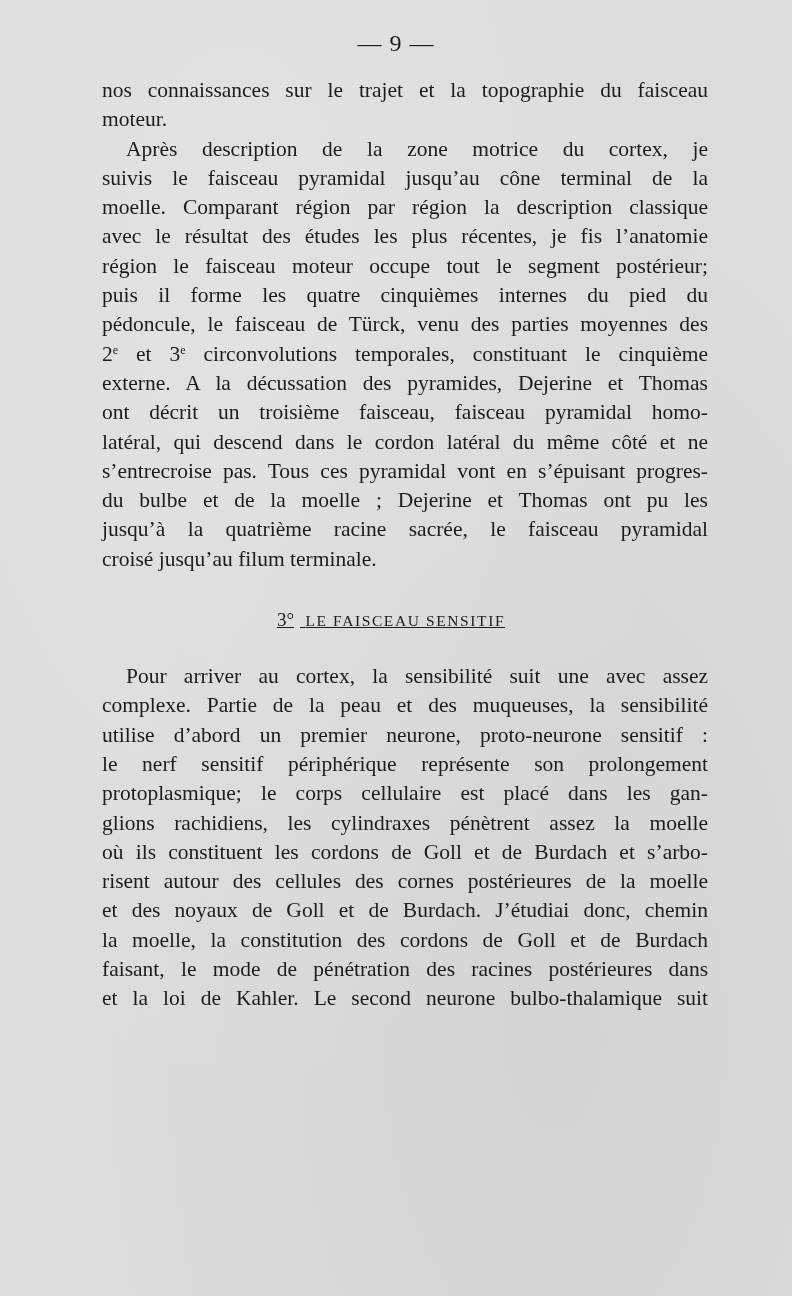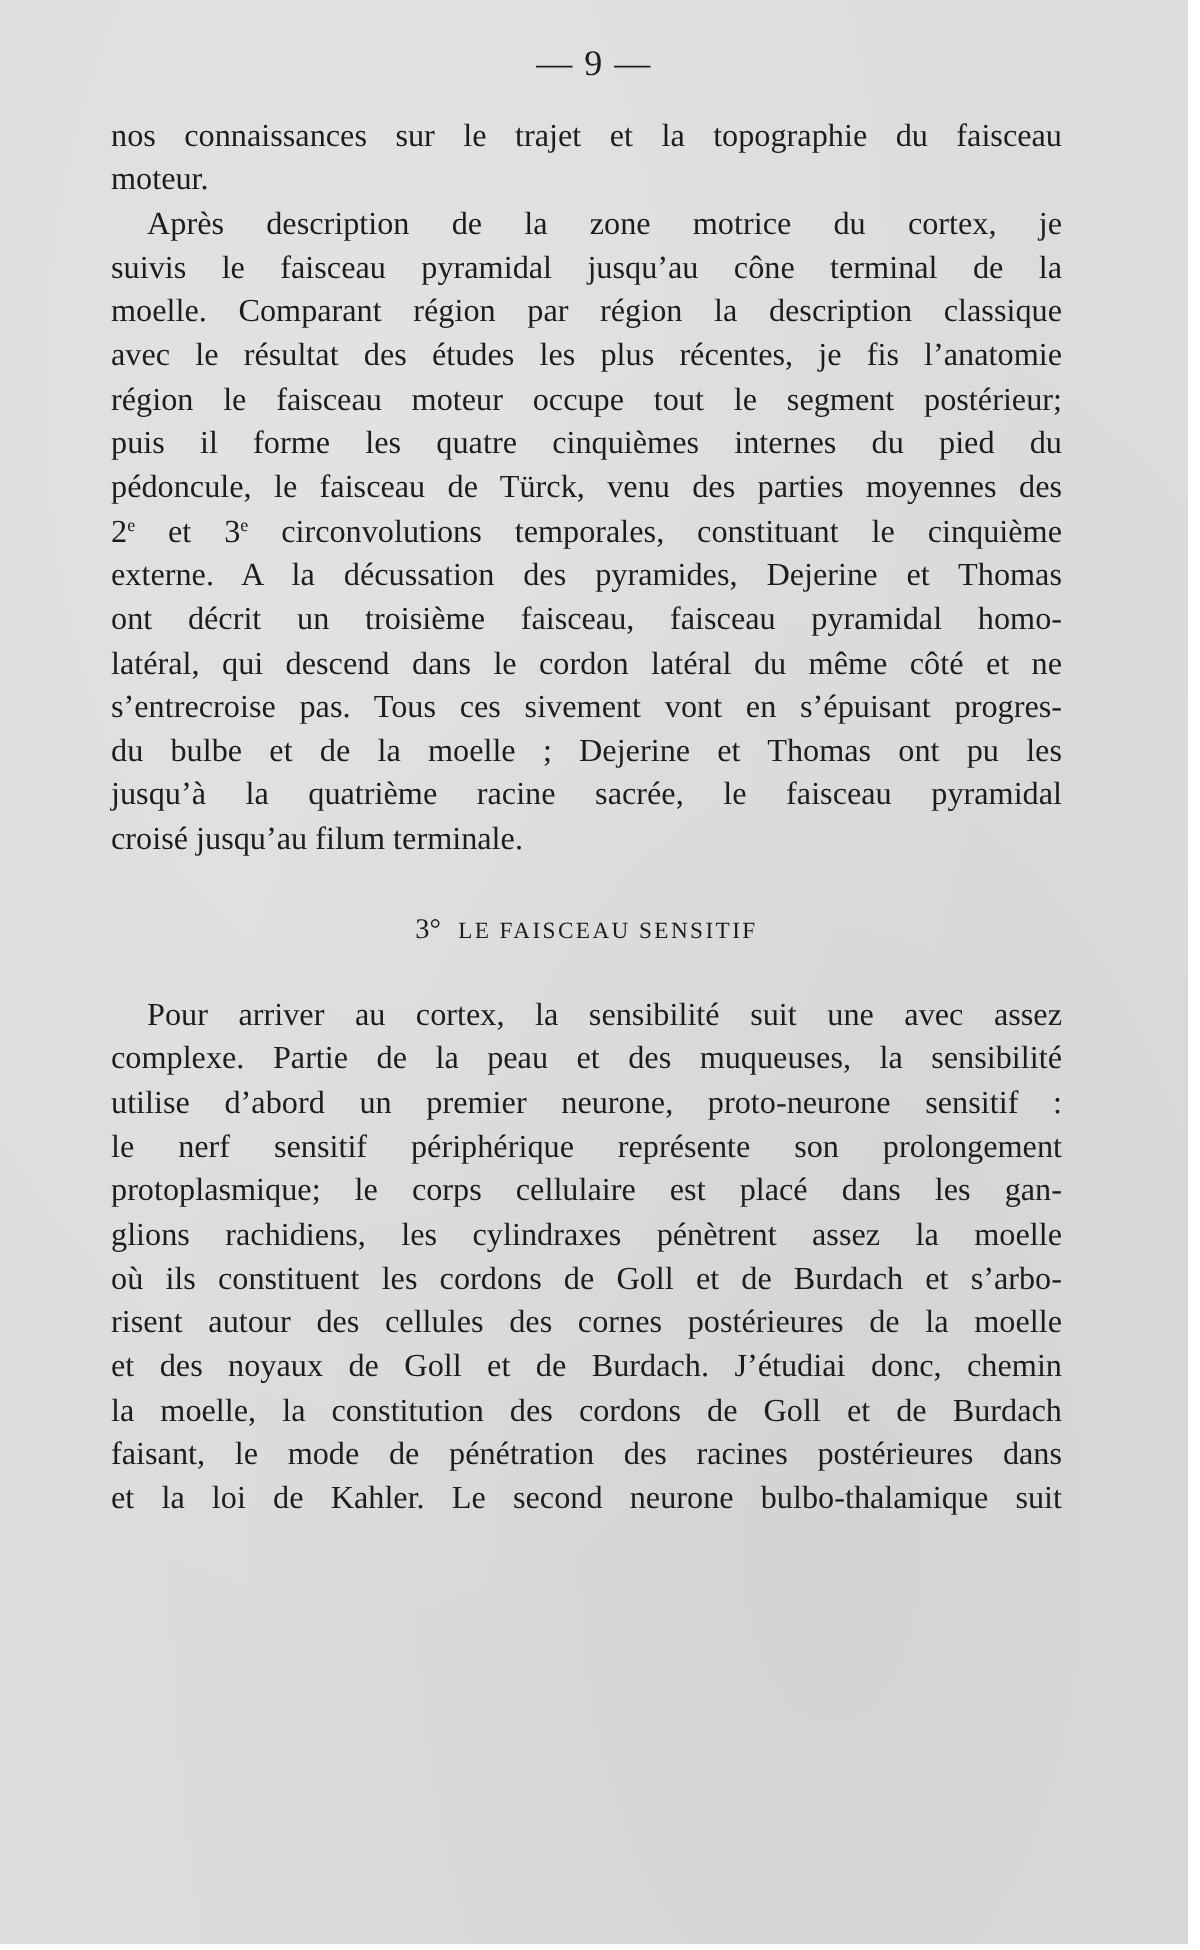--- a/index.html
+++ b/index.html
@@ -50,35 +50,37 @@
     .para {
       margin: 0;
       text-align: justify;
     }
     .para .line {
       display: block;
       text-align: justify;
       text-align-last: justify;
       white-space: nowrap;
       overflow: visible;
+      margin-left: 28px;
     }
     .para .line.last {
       text-align-last: left;
     }
     .indent {
       padding-left: 24px;
     }
     .section-heading {
       margin: 35px 0 30px 0;
       text-align: center;
       font-family: "Liberation Serif", "DejaVu Serif", serif;
       font-size: 15.5px;
       letter-spacing: 1.6px;
       color: #1c1c1c;
       line-height: 22px;
+      text-decoration: underline;
     }
     .section-heading .num {
       font-size: 19px;
       letter-spacing: 0;
       margin-right: 6px;
     }
     .para + .para { margin-top: 0; }
     sup { font-size: 12px; vertical-align: 7px; line-height: 0; }
     .bleed {
       position: absolute;
@@ -114,21 +116,21 @@
       <span class="line">suivis le faisceau pyramidal jusqu’au cône terminal de la</span>
       <span class="line">moelle. Comparant région par région la description classique</span>
       <span class="line">avec le résultat des études les plus récentes, je fis l’anatomie</span>
       <span class="line">région le faisceau moteur occupe tout le segment postérieur;</span>
       <span class="line">puis il forme les quatre cinquièmes internes du pied du</span>
       <span class="line">pédoncule, le faisceau de Türck, venu des parties moyennes des</span>
       <span class="line">2<sup>e</sup> et 3<sup>e</sup> circonvolutions temporales, constituant le cinquième</span>
       <span class="line">externe. A la décussation des pyramides, Dejerine et Thomas</span>
       <span class="line">ont décrit un troisième faisceau, faisceau pyramidal homo-</span>
       <span class="line">latéral, qui descend dans le cordon latéral du même côté et ne</span>
-      <span class="line">s’entrecroise pas. Tous ces sivement vont en s’épuisant progres-</span>
+      <span class="line">s’entrecroise pas. Tous ces pyramidal vont en s’épuisant progres-</span>
       <span class="line">du bulbe et de la moelle ; Dejerine et Thomas ont pu les</span>
       <span class="line">jusqu’à la quatrième racine sacrée, le faisceau pyramidal</span>
       <span class="line last">croisé jusqu’au filum terminale.</span>
     </p>
 
 
     <div class="section-heading">
       <span class="num">3°</span>
       <span>LE FAISCEAU SENSITIF</span>
     </div>

